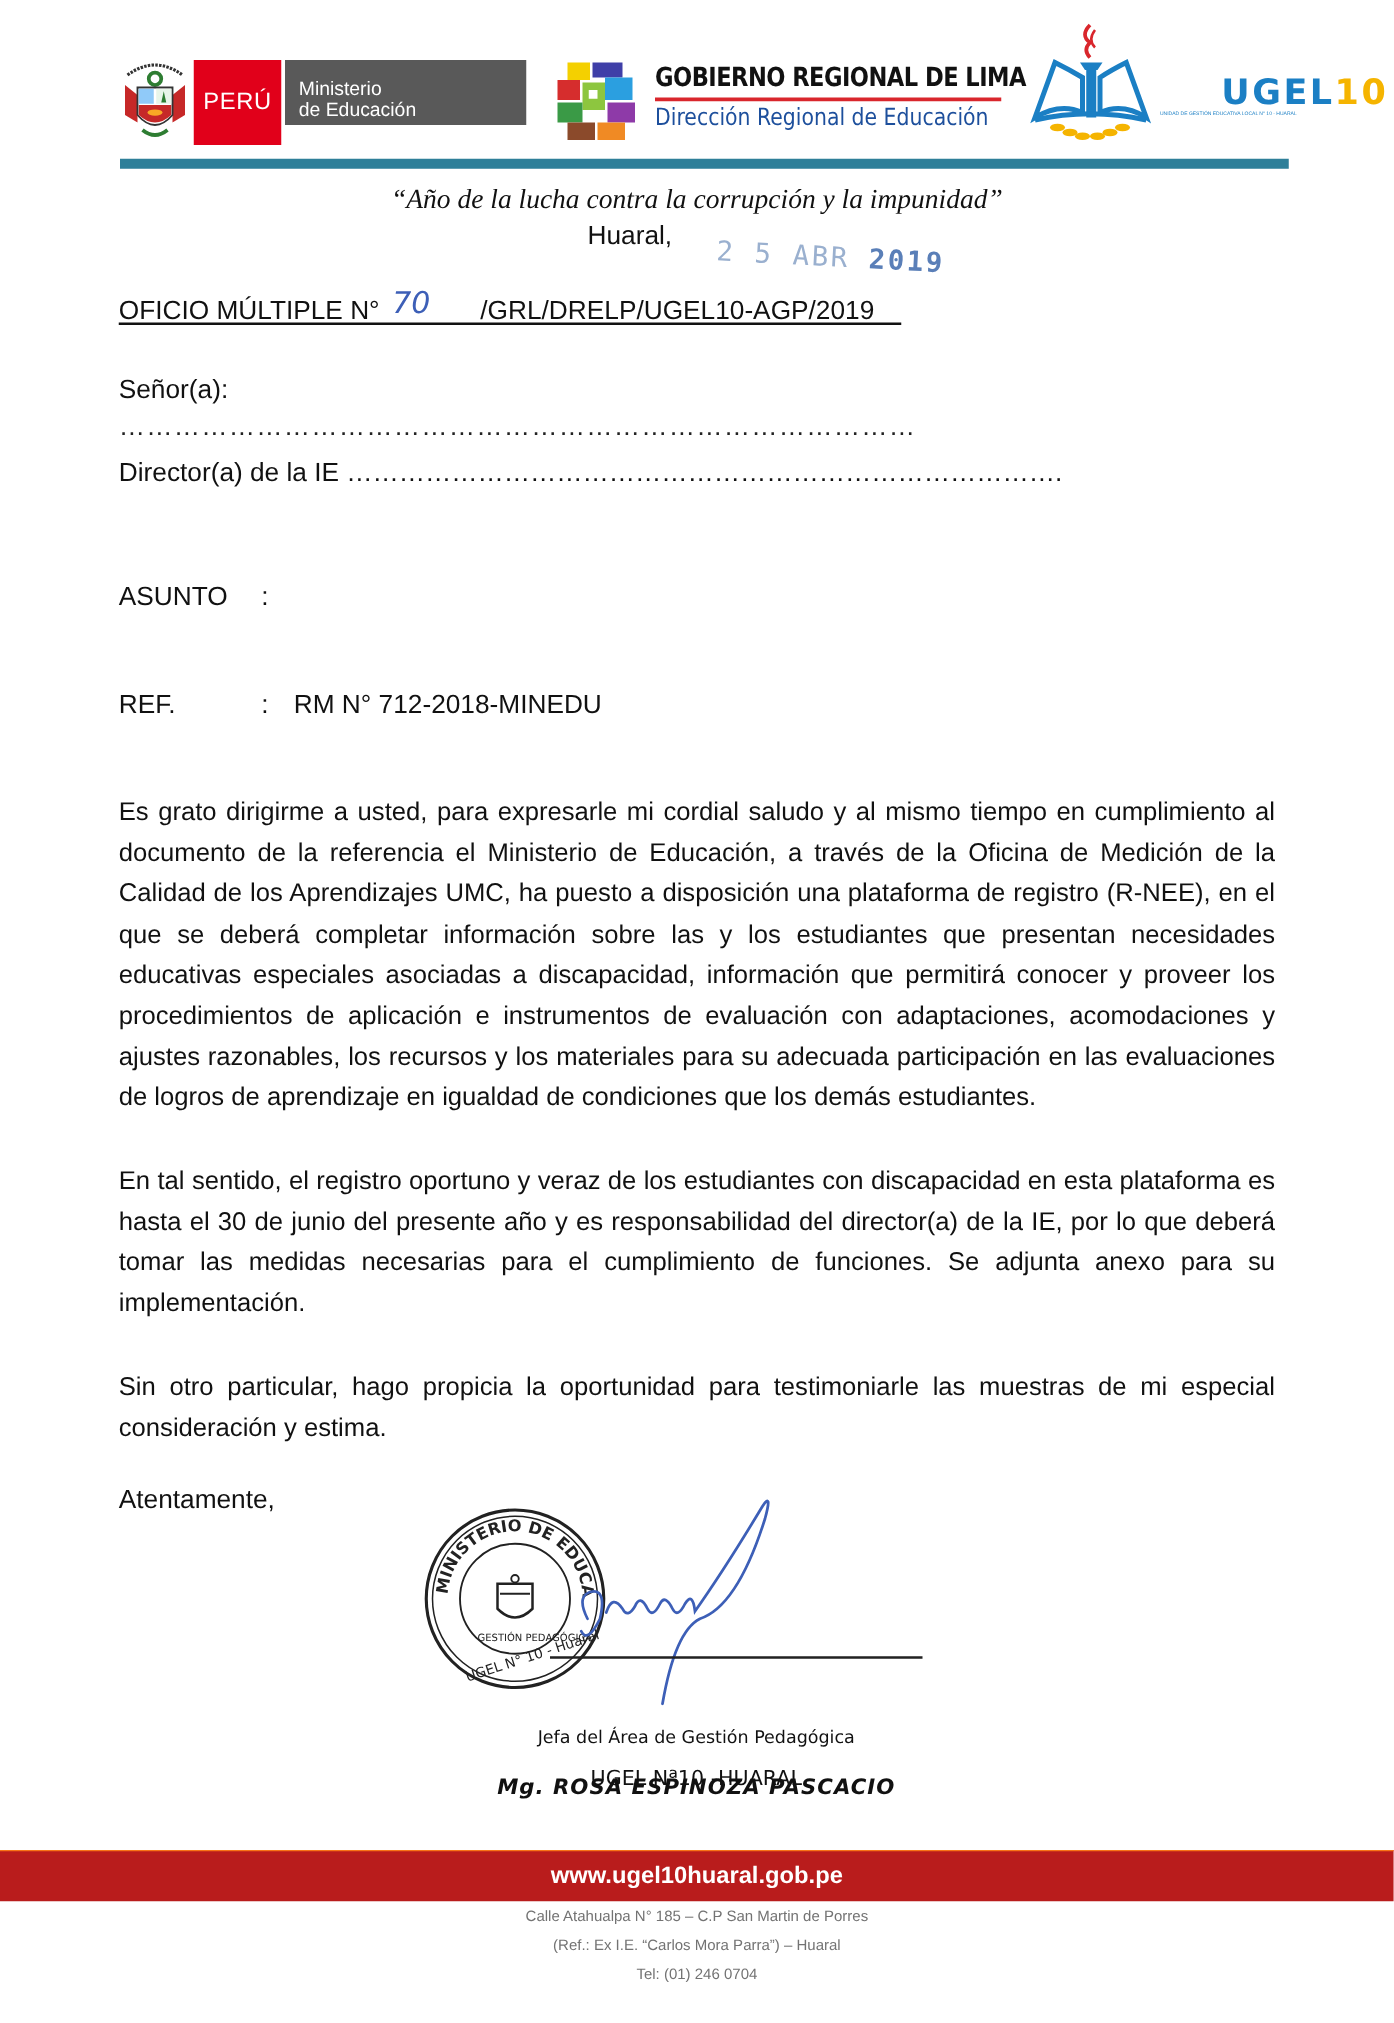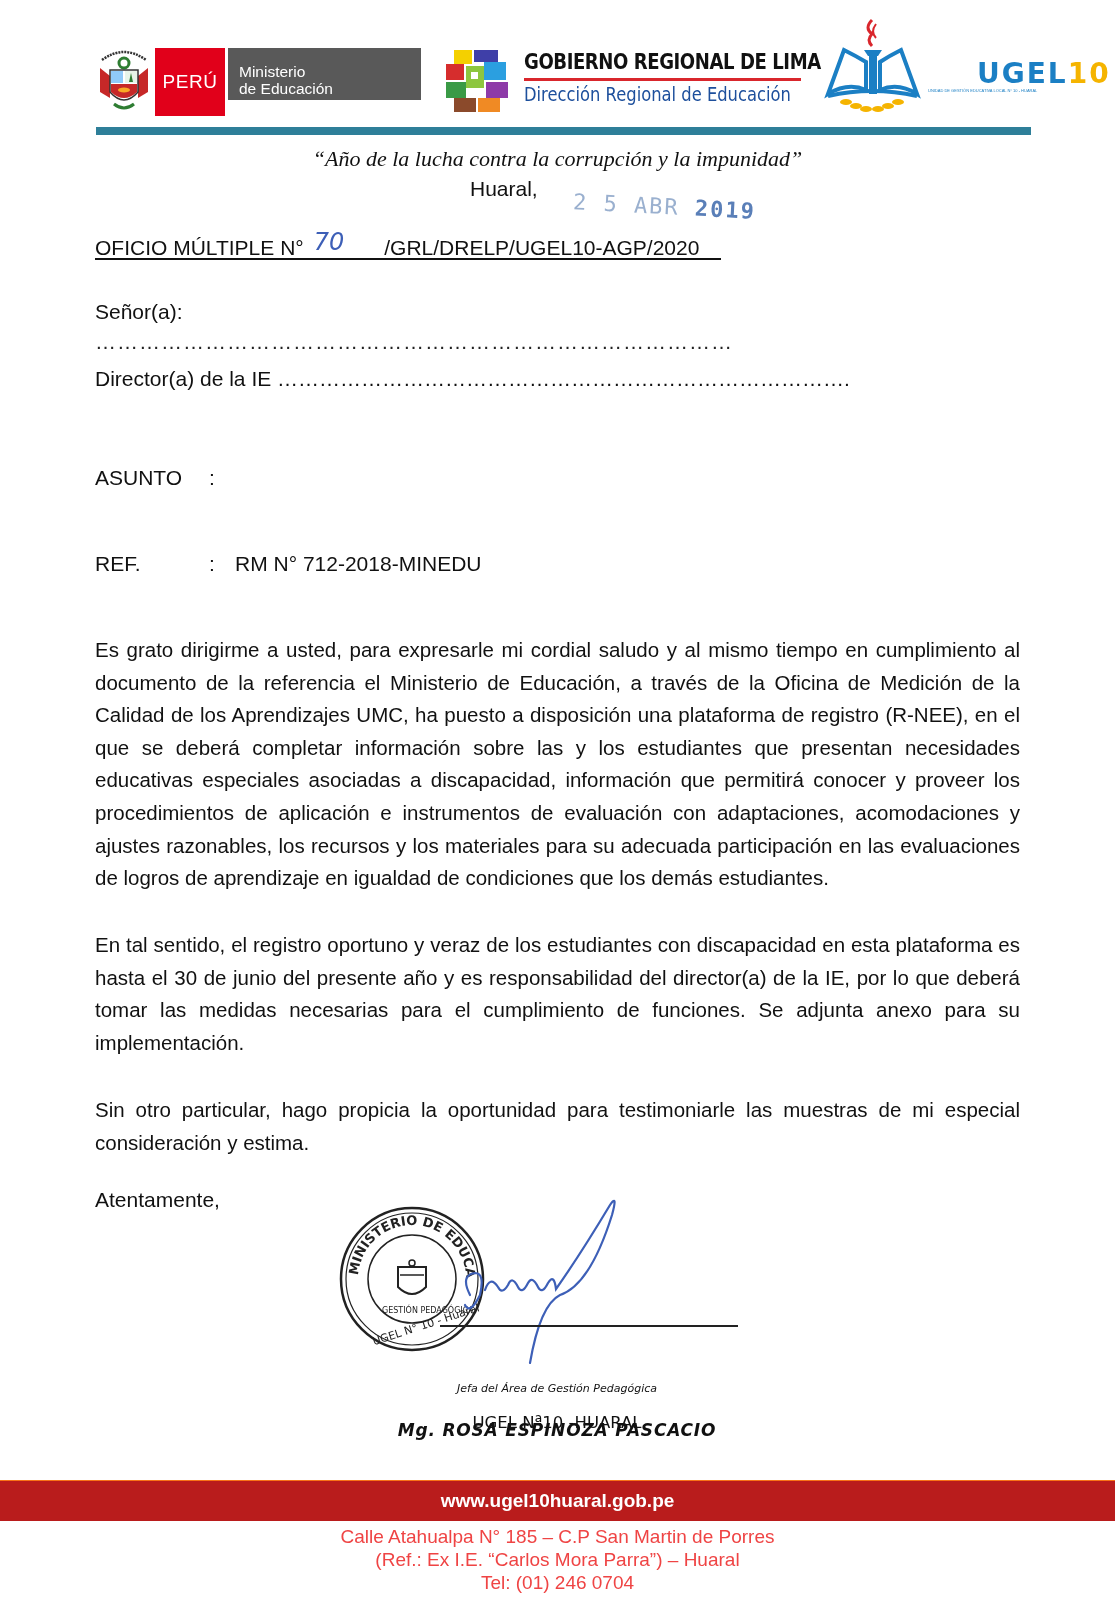--- a/index.html
+++ b/index.html
@@ -55,29 +55,29 @@
   .p3 { top: 1094px; }
   .closing { left: 95px; top: 1188px; font-size: 21px; }
 
   
   .seal { left: 338px; top: 1205px; width: 148px; height: 148px; }
   .sig { left: 430px; top: 1195px; width: 230px; height: 170px; }
   .sig-line { left: 440px; top: 1325px; width: 298px; height: 2px; background: #222; }
   .sig-name { left: 392px; top: 1394px; width: 330px; text-align: center;
               font-family: "DejaVu Sans", sans-serif; font-style: italic; font-weight: bold; font-size: 17px; letter-spacing: .8px; color: #111; margin-top: 26px; }
   .sig-role { left: 372px; top: 1382px; width: 370px; text-align: center;
-              font-family: "DejaVu Sans", sans-serif; font-size: 11px; color: #111; font-style: italic; }
+              font-family: "DejaVu Sans", sans-serif; font-size: 14px; color: #111; }
   .sig-office { left: 392px; top: 1413px; width: 330px; text-align: center;
                 font-family: "DejaVu Sans", sans-serif; font-size: 16.5px; color: #111; }
 
   
   .footer-band { left: 0; top: 1480px; width: 1115px; height: 40px; background: #b91c1c;
                  border-top: 1px solid #f97316; display: flex; align-items: center; justify-content: center;
                  color: #fff; font-weight: bold; font-size: 19px; }
-  .footer-line { left: 0; width: 1115px; text-align: center; font-size: 19px; color: #ef4444; }
+  .footer-line { left: 0; width: 1115px; text-align: center; font-size: 12px; color: #737373; }
   .f1 { top: 1526px; }
   .f2 { top: 1549px; }
   .f3 { top: 1572px; }
 </style>
 </head>
 <body>
 
 <div class="abs coat">
   <svg width="56" height="70" viewBox="0 0 56 70">
     <path d="M6 14 Q28 -2 50 14" fill="none" stroke="#333" stroke-width="2.5" stroke-dasharray="2 1"></path>
@@ -147,21 +147,21 @@
 
 <div class="abs motto">“Año de la lucha contra la corrupción y la impunidad”</div>
 <div class="abs city">Huaral,</div>
 <div class="abs date-stamp">
   <span>2 5</span>
   <span>ABR</span>
   <span class="yr">2019</span>
 </div>
 
 <div class="abs oficio">
-  <span>OFICIO MÚLTIPLE N°</span><span class="num">70</span><span>/GRL/DRELP/UGEL10-AGP/2020</span>
+  <span>OFICIO MÚLTIPLE N°</span><span class="num">70</span><span>/GRL/DRELP/UGEL10-AGP/2019</span>
 </div>
 <div class="abs oficio-rule"></div>
 
 <div class="abs salute">Señor(a):</div>
 <div class="abs dots1">……………………………………………………………………………</div>
 <div class="abs director">Director(a) de la IE ……………………………………………………………………….</div>
 
 <div class="abs row-label" style="top:466px">ASUNTO</div>
 <div class="abs row-colon" style="top:466px">:</div>
 <div class="abs asunto-text">

